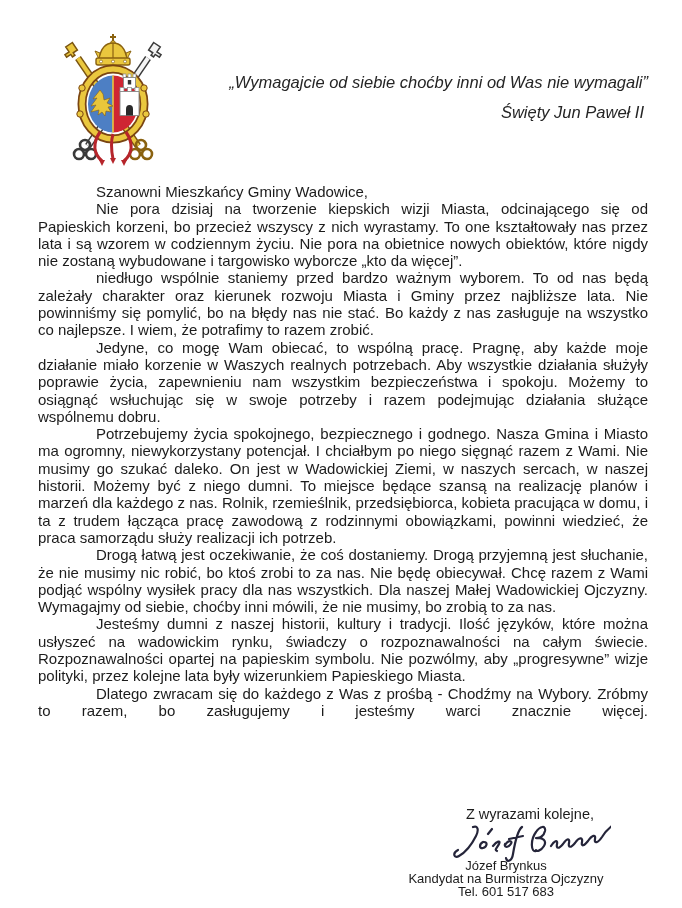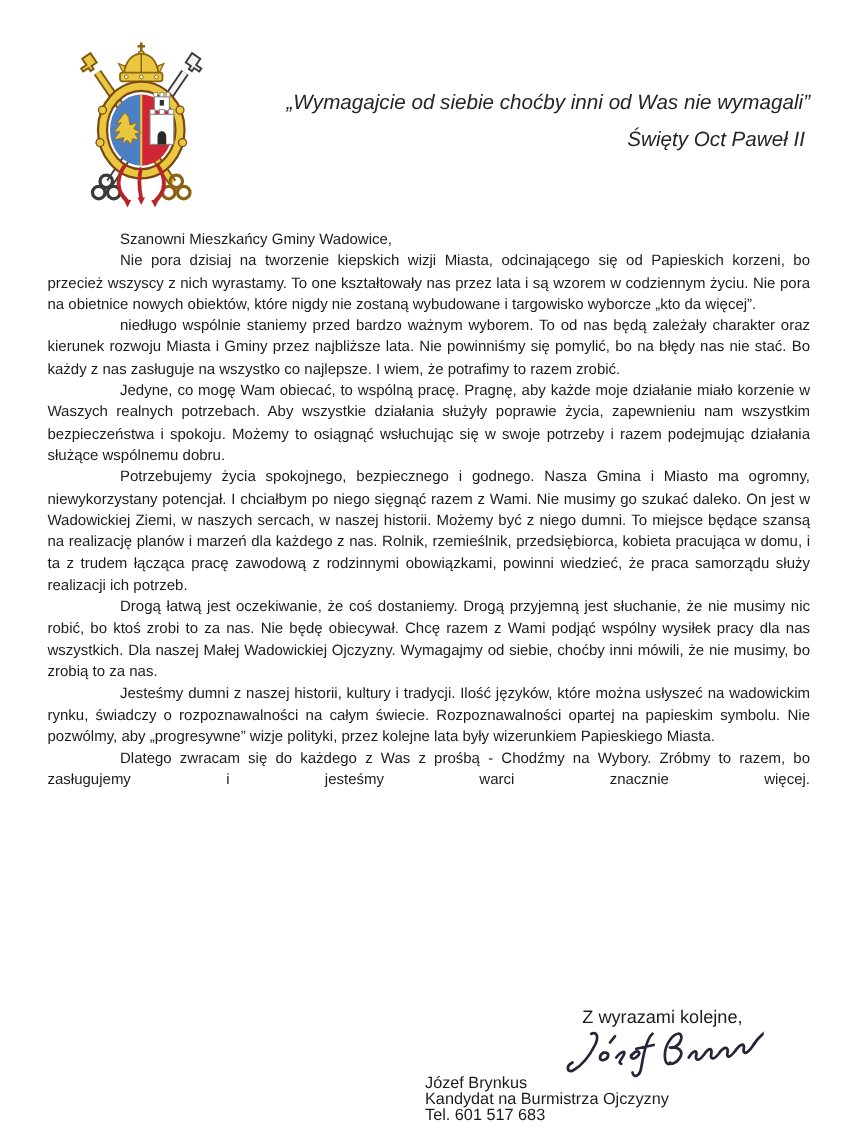--- a/index.html
+++ b/index.html
@@ -8,29 +8,29 @@
     font-family:Liberation Sans, sans-serif; color:#1c1c1c; overflow:hidden;
   }
   .crest { position:absolute; left:54px; top:32px; width:118px; height:134px; }
   .quote-block {
     position:absolute; top:72px; right:34px; width:486px;
     text-align:right; font-style:italic; font-size:16.5px; line-height:1.25; color:#252525;
   }
   .attribution { margin-top:9px; padding-right:4px; }
   .letter-body {
     position:absolute; left:38px; top:183px; width:610px;
-    font-size:12px; line-height:17.3px; text-align:justify;
+    font-size:15px; line-height:17.3px; text-align:justify;
   }
   .letter-body p { margin:0; text-indent:58px; }
   .letter-body p.stretch { text-align-last:justify; }
   .closing { position:absolute; top:806px; right:88px; font-size:14.5px; }
   .signature-svg { position:absolute; left:443px; top:820px; width:168px; height:46px; }
   .sig-block {
     position:absolute; left:340px; top:859px; width:332px;
-    text-align:left; font-size:13px; line-height:13px;
+    text-align:center; font-size:13px; line-height:13px;
   }
 </style>
 </head>
 <body>
 
 <div class="page">
 
   <svg class="crest" viewBox="0 0 118 134" xmlns="http://www.w3.org/2000/svg">
 
     <g>
@@ -102,21 +102,21 @@
       <path d="M72,100 C80,112 78,122 70,129" stroke="#b6252b" stroke-width="3.2" fill="none"></path>
       <path d="M59,102 C56,112 58,122 59,127" stroke="#b6252b" stroke-width="3" fill="none"></path>
       <path d="M45,128 h6 l-3,6 z" fill="#b6252b"></path>
       <path d="M67,128 h6 l-3,6 z" fill="#b6252b"></path>
       <path d="M56,126 h6 l-3,6 z" fill="#b6252b"></path>
     </g>
   </svg>
 
   <div class="quote-block">
     <div>„Wymagajcie od siebie choćby inni od Was nie wymagali”</div>
-    <div class="attribution">Święty Oct Paweł II</div>
+    <div class="attribution">Święty Jun Paweł II</div>
   </div>
 
   <div class="letter-body">
     <p>Szanowni Mieszkańcy Gminy Wadowice,</p>
     <p>Nie pora dzisiaj na tworzenie kiepskich wizji Miasta, odcinającego się od Papieskich korzeni, bo przecież wszyscy z nich wyrastamy. To one kształtowały nas przez lata i są wzorem w codziennym życiu. Nie pora na obietnice nowych obiektów, które nigdy nie zostaną wybudowane i targowisko wyborcze „kto da więcej”.</p>
     <p>niedługo wspólnie staniemy przed bardzo ważnym wyborem. To od nas będą zależały charakter oraz kierunek rozwoju Miasta i Gminy przez najbliższe lata. Nie powinniśmy się pomylić, bo na błędy nas nie stać. Bo każdy z nas zasługuje na wszystko co najlepsze. I wiem, że potrafimy to razem zrobić.</p>
     <p>Jedyne, co mogę Wam obiecać, to wspólną pracę. Pragnę, aby każde moje działanie miało korzenie w Waszych realnych potrzebach. Aby wszystkie działania służyły poprawie życia, zapewnieniu nam wszystkim bezpieczeństwa i spokoju. Możemy to osiągnąć wsłuchując się w swoje potrzeby i razem podejmując działania służące wspólnemu dobru.</p>
     <p>Potrzebujemy życia spokojnego, bezpiecznego i godnego. Nasza Gmina i Miasto ma ogromny, niewykorzystany potencjał. I chciałbym po niego sięgnąć razem z Wami. Nie musimy go szukać daleko. On jest w Wadowickiej Ziemi, w naszych sercach, w naszej historii. Możemy być z niego dumni. To miejsce będące szansą na realizację planów i marzeń dla każdego z nas. Rolnik, rzemieślnik, przedsiębiorca, kobieta pracująca w domu, i ta z trudem łącząca pracę zawodową z rodzinnymi obowiązkami, powinni wiedzieć, że praca samorządu służy realizacji ich potrzeb.</p>
     <p>Drogą łatwą jest oczekiwanie, że coś dostaniemy. Drogą przyjemną jest słuchanie, że nie musimy nic robić, bo ktoś zrobi to za nas. Nie będę obiecywał. Chcę razem z Wami podjąć wspólny wysiłek pracy dla nas wszystkich. Dla naszej Małej Wadowickiej Ojczyzny. Wymagajmy od siebie, choćby inni mówili, że nie musimy, bo zrobią to za nas.</p>
     <p>Jesteśmy dumni z naszej historii, kultury i tradycji. Ilość języków, które można usłyszeć na wadowickim rynku, świadczy o rozpoznawalności na całym świecie. Rozpoznawalności opartej na papieskim symbolu. Nie pozwólmy, aby „progresywne” wizje polityki, przez kolejne lata były wizerunkiem Papieskiego Miasta.</p>

